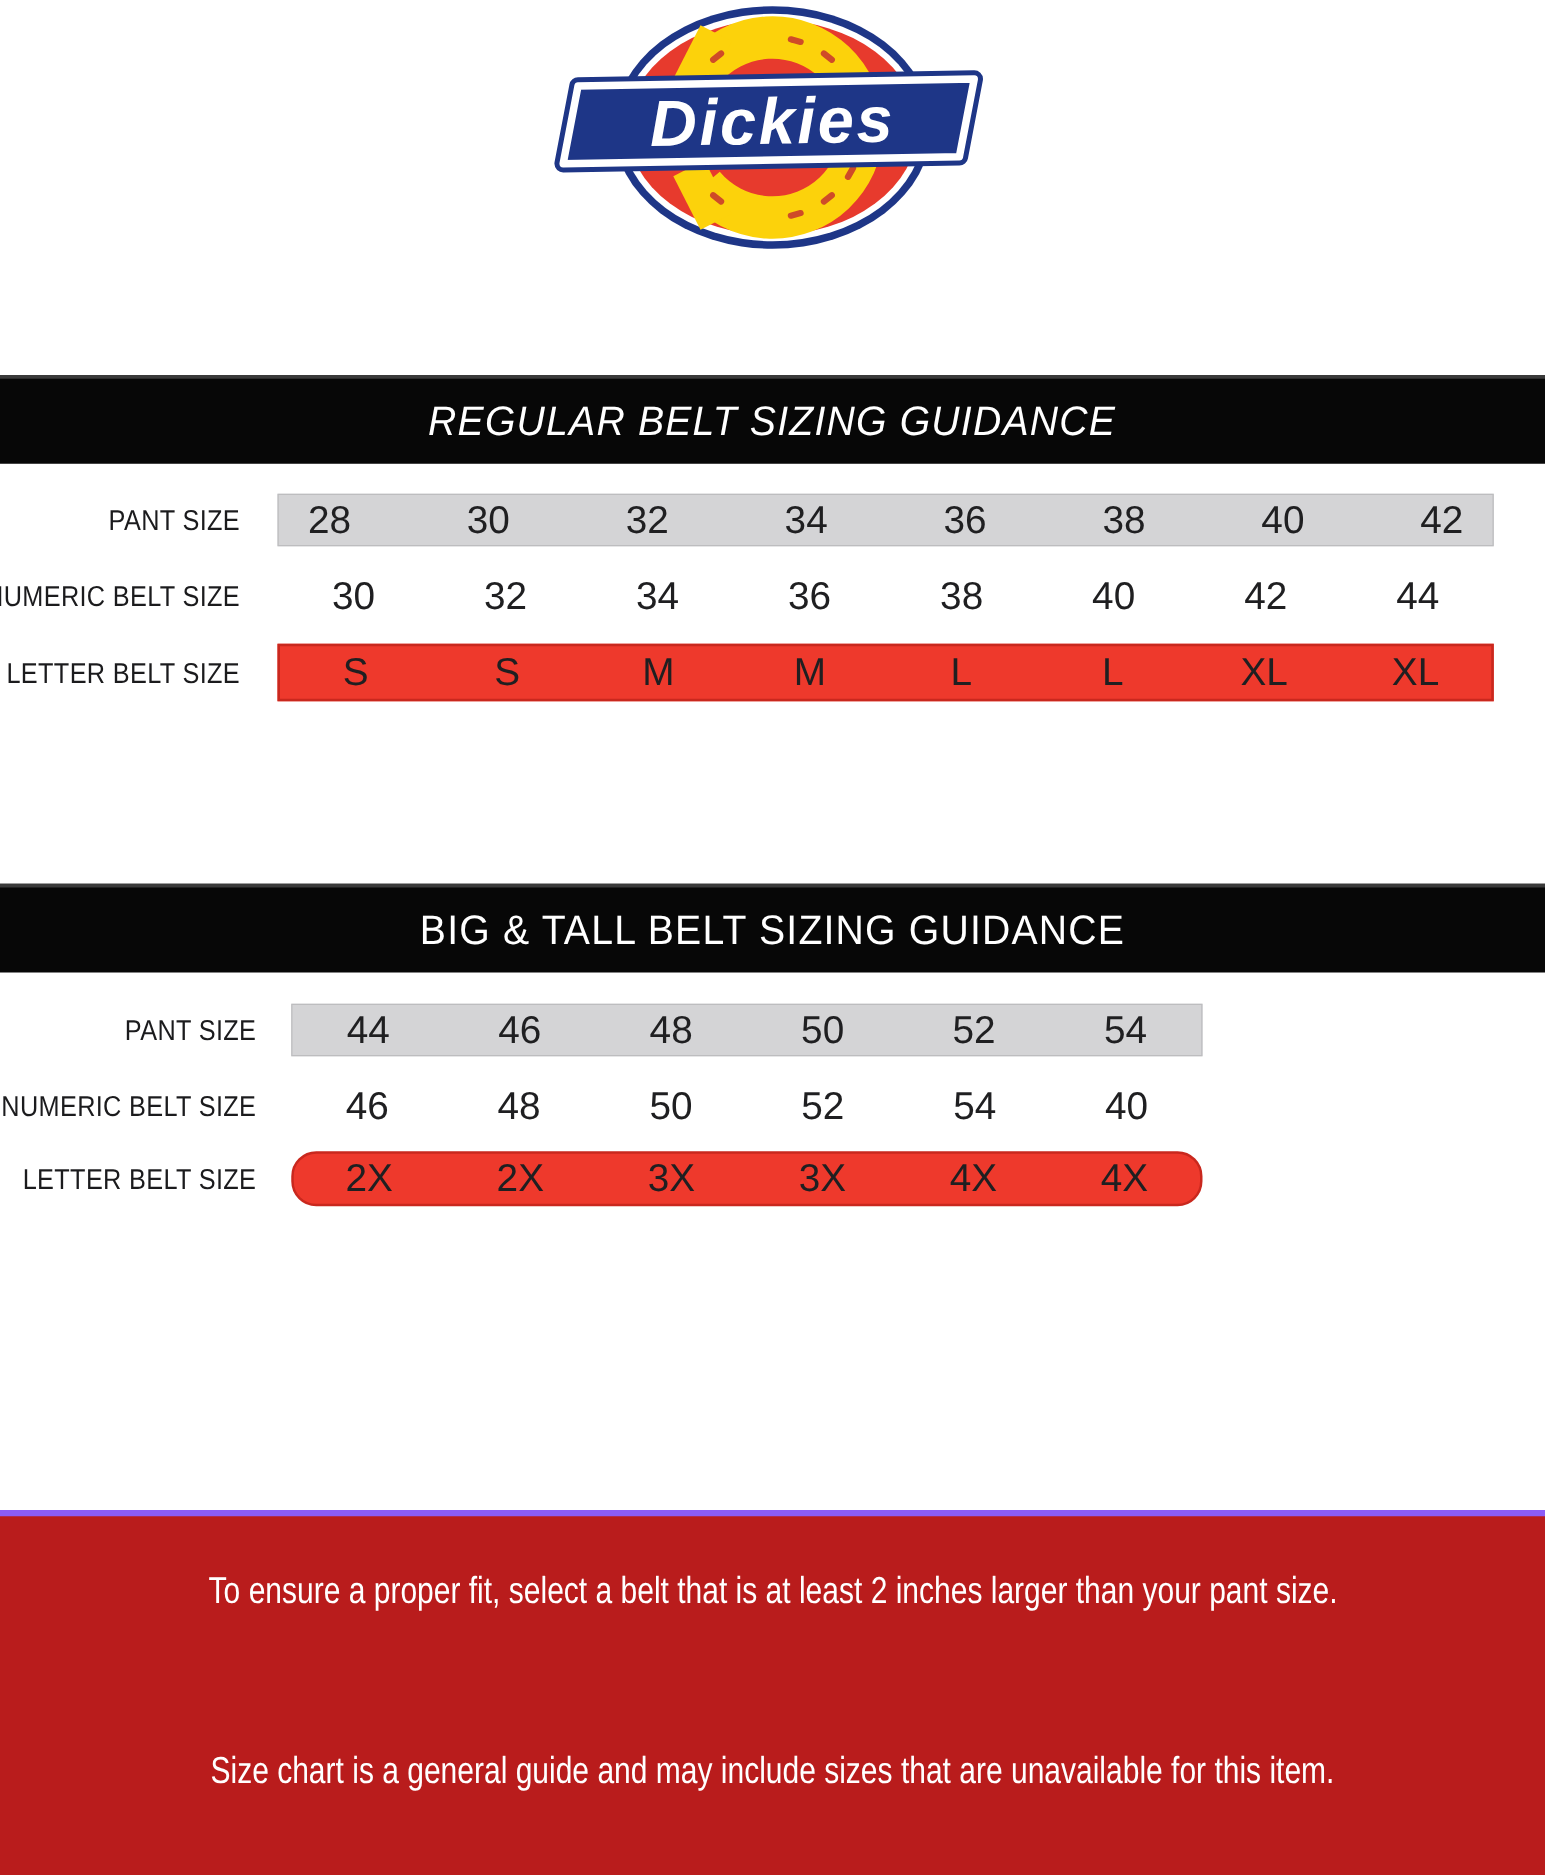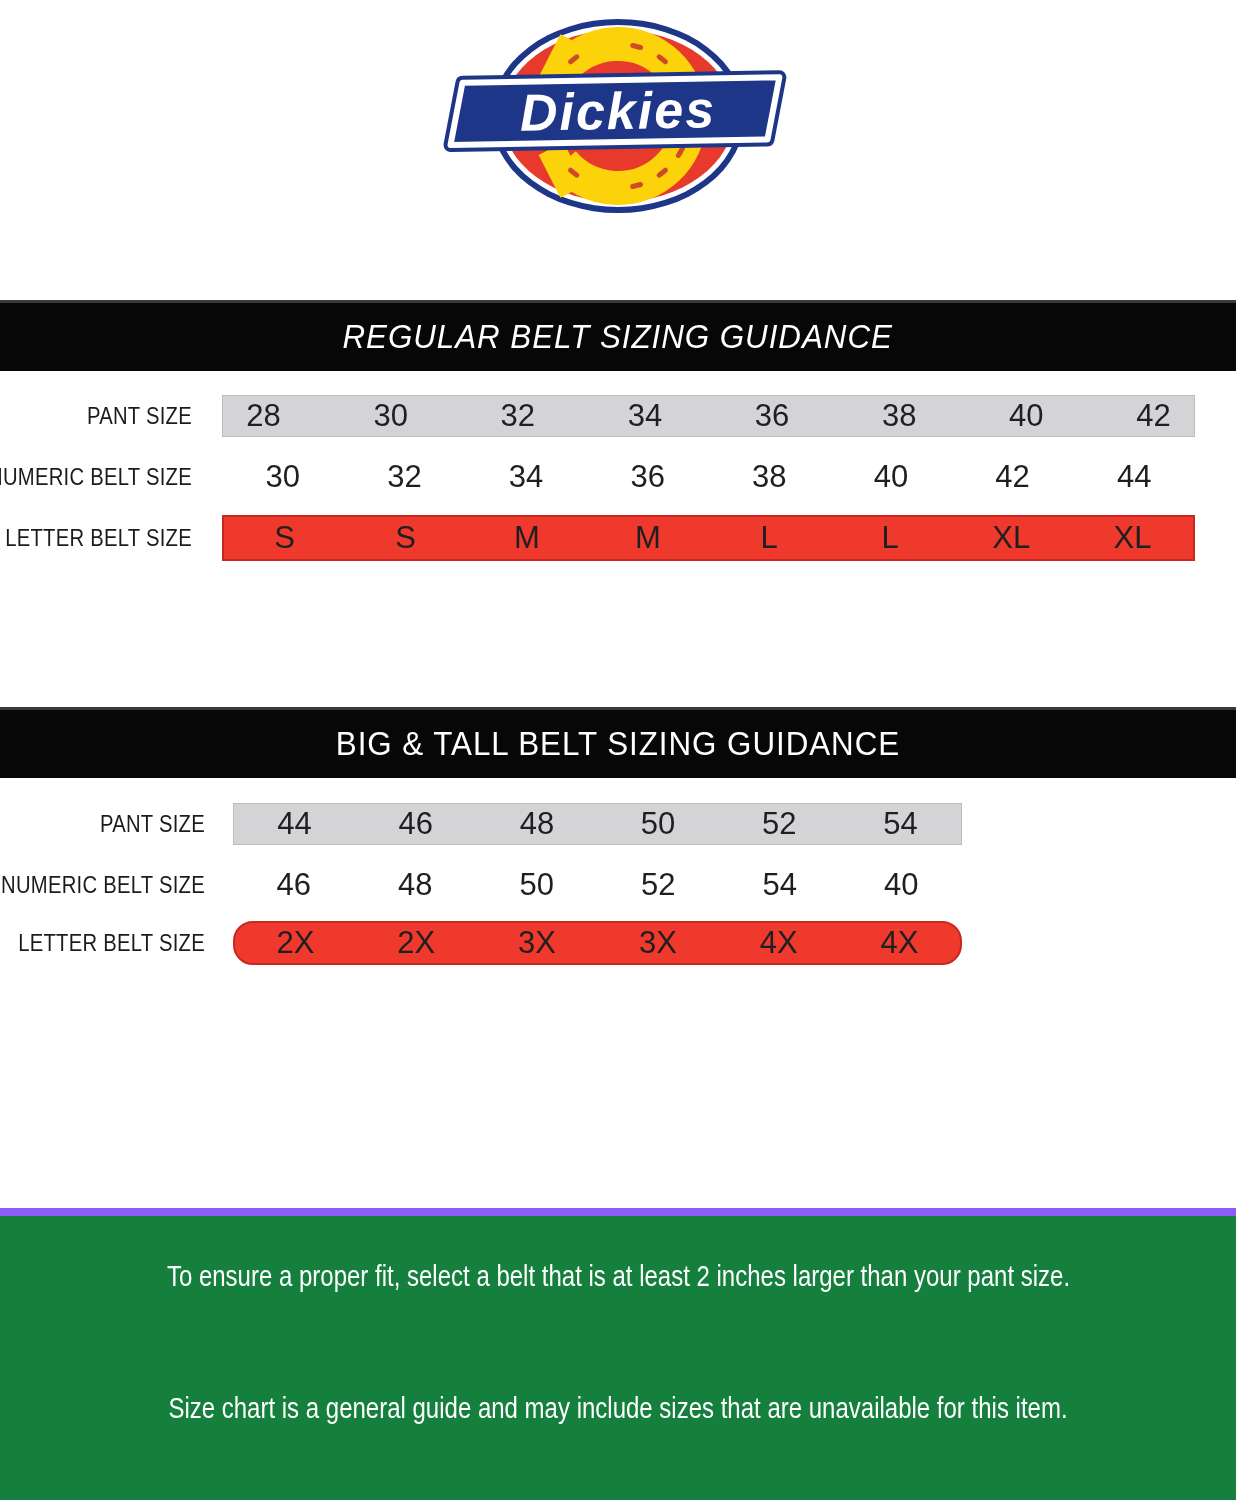--- a/index.html
+++ b/index.html
@@ -4,21 +4,21 @@
 <style>
   html,body{margin:0;padding:0;background:#ffffff;}
   .canvas{
     position:relative;
     width:1236px;height:1500px;
     background:#ffffff;
     font-family:"Liberation Sans", sans-serif;
     overflow:hidden;
   }
   
-  .logo-wrap{position:absolute;left:438px;top:16px;width:360px;height:200px;}
+  .logo-wrap{position:absolute;left:438px;top:2px;width:360px;height:200px;}
   
   .banner{
     position:absolute;left:0;width:1236px;height:71px;
     background:#070707;border-top:3px solid #3a3a3a;box-sizing:border-box;
     display:flex;align-items:center;justify-content:center;
   }
   .banner-title{
     color:#ffffff;font-size:33px;letter-spacing:1px;
     display:inline-block;transform:scaleX(.95);transform-origin:center;
     white-space:nowrap;
@@ -40,30 +40,30 @@
   .band .cell{
     flex:1 1 0;display:flex;align-items:center;justify-content:center;
     font-size:31px;color:#1f1f21;white-space:nowrap;
   }
   .band-gray{background:#d4d4d6;border:1px solid #bdbdbf;}
   .band-plain{background:transparent;}
   .band-red{background:#ee392c;border:2px solid #c9281e;}
   
   .footer{
     position:absolute;left:0;top:1208px;width:1236px;height:292px;
-    background:#15803d;border-top:8px solid #8b5cf6;box-sizing:border-box;
+    background:#b91c1c;border-top:5px solid #8b5cf6;box-sizing:border-box;
   }
   .fline{
     position:absolute;left:0;width:1236px;line-height:32px;text-align:center;
     color:#ffffff;font-size:30px;white-space:nowrap;
   }
   .fline > span{display:inline-block;transform:scaleX(.8);transform-origin:center;}
   .fline-1{top:44px;}
   .fline-2{top:109px;}
-  .fline-3{top:176px;text-decoration:underline;}
+  .fline-3{top:188px;text-decoration:underline;}
 </style>
 </head>
 <body>
 
 <div class="canvas">
 
   <div class="logo-wrap">
     <svg width="360" height="200" viewBox="0 0 360 200">
       <ellipse cx="180" cy="100" rx="127" ry="97" fill="#1e3687"></ellipse>
       <ellipse cx="180" cy="100" rx="121" ry="91" fill="#ffffff"></ellipse>

